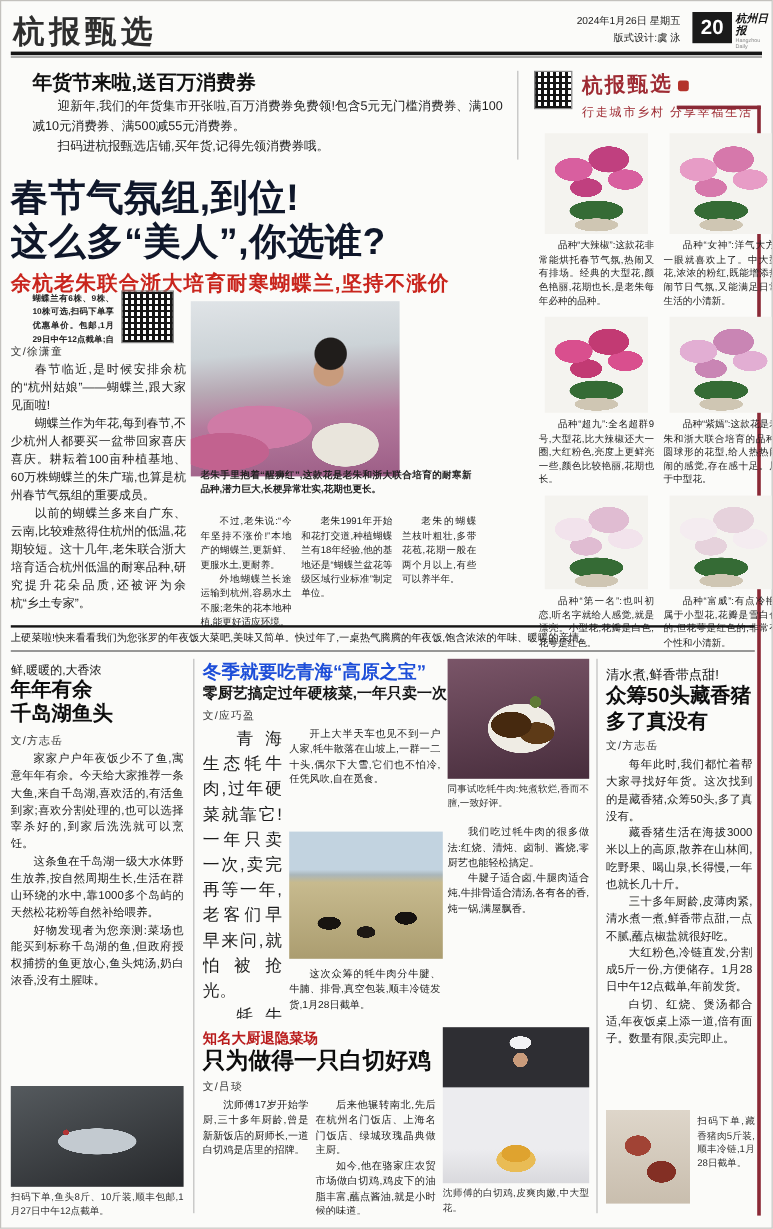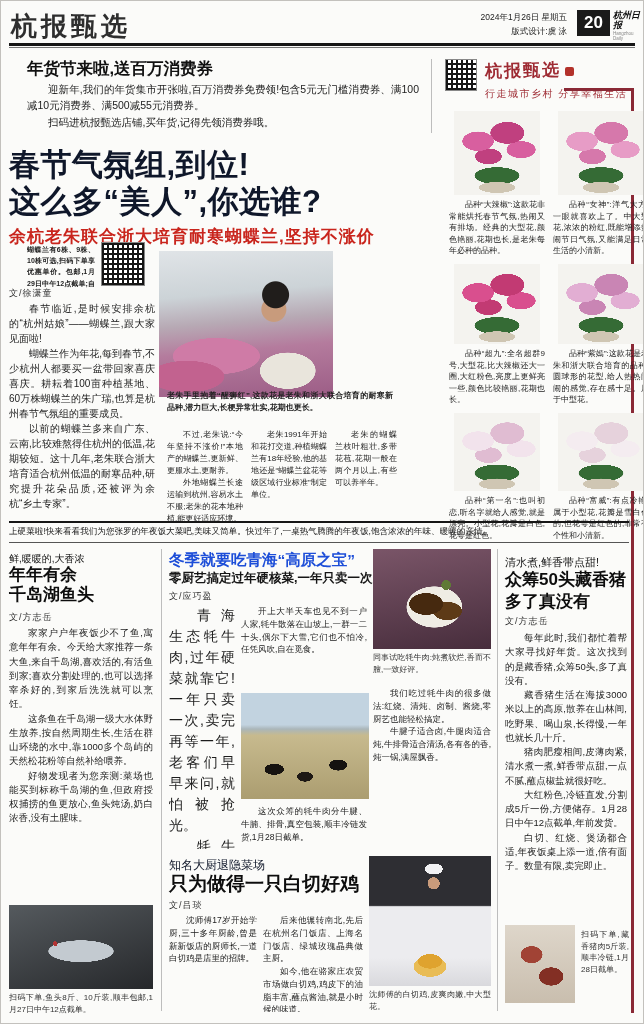--- a/index.html
+++ b/index.html
@@ -197,40 +197,40 @@
   </div>
   <div class="ph ph-yak" style="left:240px;top:692px;width:128px;height:106px;"></div>
   <div class="col" style="left:240px;top:804px;width:126px;height:44px;font-size:8.5px;line-height:1.5;">
     <p>这次众筹的牦牛肉分牛腱、牛腩、排骨,真空包装,顺丰冷链发货,1月28日截单。</p>
   </div>
   <div class="col" style="left:372px;top:686px;width:118px;height:162px;font-size:8.5px;line-height:1.5;">
     <p>我们吃过牦牛肉的很多做法:红烧、清炖、卤制、酱烧,零厨艺也能轻松搞定。</p>
     <p>牛腱子适合卤,牛腿肉适合炖,牛排骨适合清汤,各有各的香,炖一锅,满屋飘香。</p>
   </div>
 
-  <div class="abs" style="left:168px;top:856px;font-size:12px;font-weight:400;color:#0f172a;">知名大厨退隐菜场</div>
+  <div class="abs" style="left:168px;top:856px;font-size:12px;font-weight:700;color:#b91c1c;">知名大厨退隐菜场</div>
   <div class="abs t-chk" style="left:168px;top:870px;">只为做得一只白切好鸡</div>
   <div class="abs byline" style="left:168px;top:898px;">文/吕琰</div>
   <div class="col" style="left:168px;top:913px;width:88px;height:98px;font-size:8.5px;line-height:1.5;">
     <p>沈师傅17岁开始学厨,三十多年厨龄,曾是新新饭店的厨师长,一道白切鸡是店里的招牌。</p>
   </div>
   <div class="col" style="left:262px;top:913px;width:100px;height:98px;font-size:8.5px;line-height:1.5;">
     <p>后来他辗转南北,先后在杭州名门饭店、上海名门饭店、绿城玫瑰晶典做主厨。</p>
     <p>如今,他在骆家庄农贸市场做白切鸡,鸡皮下的油脂丰富,蘸点酱油,就是小时候的味道。</p>
   </div>
   <div class="ph ph-chef" style="left:368px;top:855px;width:122px;height:130px;"></div>
   <div class="abs cap" style="left:368px;top:988px;width:122px;height:22px;overflow:hidden;">沈师傅的白切鸡,皮爽肉嫩,中大型花。</div>
 
   <div class="abs" style="left:504px;top:554px;font-size:11px;color:#111;">清水煮,鲜香带点甜!</div>
   <div class="abs t-pig" style="left:504px;top:568px;">众筹50头藏香猪</div>
   <div class="abs t-pig" style="left:504px;top:590px;">多了真没有</div>
   <div class="abs byline" style="left:504px;top:614px;">文/方志岳</div>
   <div class="col" style="left:504px;top:630px;width:122px;height:288px;font-size:9.5px;line-height:1.5;">
     <p>每年此时,我们都忙着帮大家寻找好年货。这次找到的是藏香猪,众筹50头,多了真没有。</p>
     <p>藏香猪生活在海拔3000米以上的高原,散养在山林间,吃野果、喝山泉,长得慢,一年也就长几十斤。</p>
-    <p>猪肉肥瘦相间,皮薄肉紧,清水煮一煮,鲜香带点甜,一点不腻,蘸点椒盐就很好吃。</p>
+    <p>三十多年厨龄,皮薄肉紧,清水煮一煮,鲜香带点甜,一点不腻,蘸点椒盐就很好吃。</p>
     <p>大红粉色,冷链直发,分割成5斤一份,方便储存。1月28日中午12点截单,年前发货。</p>
     <p>白切、红烧、煲汤都合适,年夜饭桌上添一道,倍有面子。数量有限,卖完即止。</p>
   </div>
   <div class="ph ph-pork" style="left:504px;top:924px;width:70px;height:78px;"></div>
   <div class="abs cap" style="left:580px;top:928px;width:48px;height:76px;overflow:hidden;text-indent:0;">扫码下单,藏香猪肉5斤装,顺丰冷链,1月28日截单。</div>
 
 </div>
 
 </body></html>

